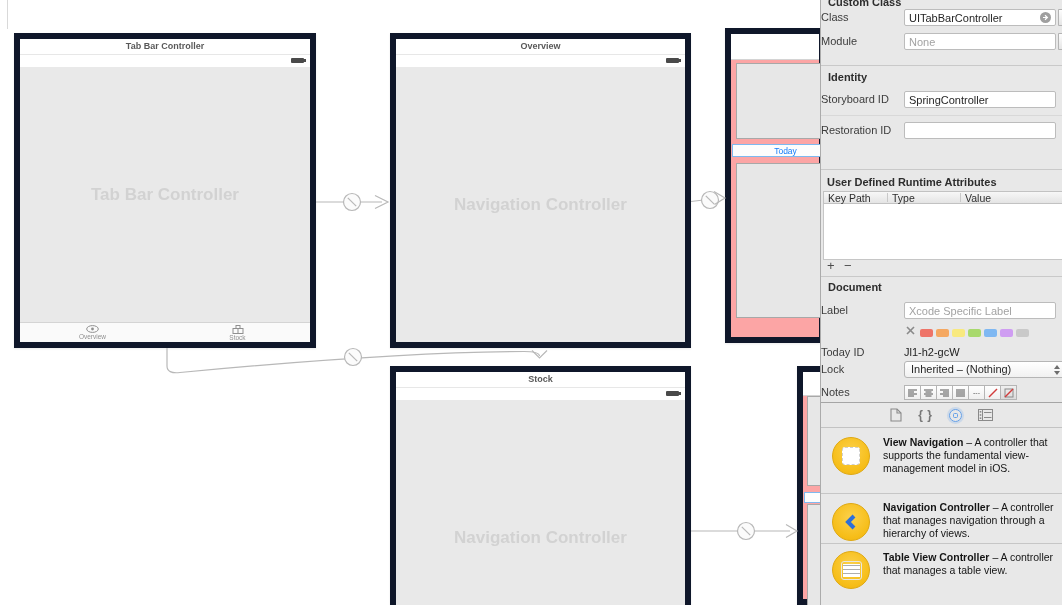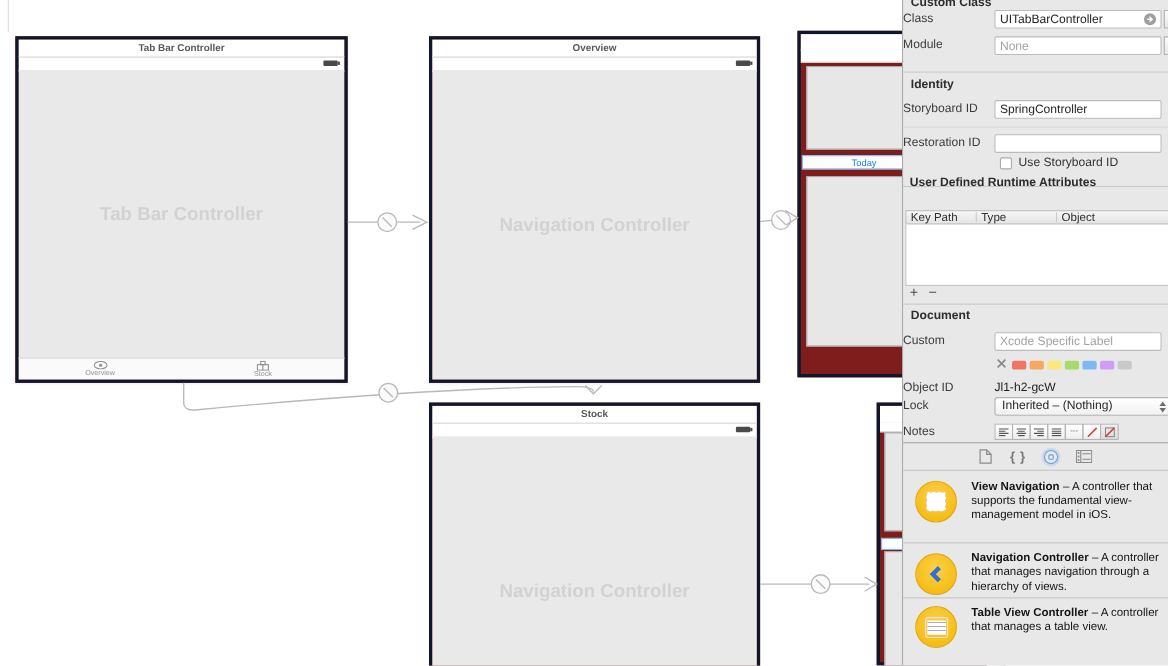--- a/index.html
+++ b/index.html
@@ -5,21 +5,21 @@
   html,body{margin:0;padding:0;}
   body{
     width:1062px;height:605px;position:relative;overflow:hidden;
     background:#ffffff;
     font-family:"Liberation Sans","DejaVu Sans",sans-serif;
     -webkit-font-smoothing:antialiased;
   }
   
   .canvas{position:absolute;left:0;top:0;width:820px;height:605px;}
   .edge-artifact{position:absolute;left:7px;top:0;width:1px;height:29px;background:#d9d9d9;}
-  .scene{position:absolute;background:#7f1d1d;border:3px solid #0f172a;box-sizing:border-box;z-index:2;box-shadow:0 1px 2px rgba(0,0,0,.08);}
+  .scene{position:absolute;background:#fca5a5;border:6px solid #0f172a;box-sizing:border-box;z-index:2;box-shadow:0 1px 2px rgba(0,0,0,.08);}
   .scene-title{height:15px;line-height:15px;text-align:center;font-size:9px;font-weight:bold;color:#595959;border-bottom:1px solid #e7e7e7;background:#fff;}
   .scene-status{height:12px;position:relative;background:#fff;border-bottom:1px solid #d4d4d4;}
   .battery{position:absolute;right:6px;top:3px;width:13px;height:5px;background:#4a4a4a;border-radius:1px;}
   .battery::after{content:"";position:absolute;right:-2px;top:1px;width:2px;height:3px;background:#4a4a4a;}
   .scene-body{position:absolute;left:0;right:0;top:28px;bottom:0;background:#e9e9e9;display:flex;align-items:center;justify-content:center;}
   .scene-body.with-tabbar{bottom:19px;}
   .watermark{font-size:17px;font-weight:bold;color:#d2d2d2;white-space:nowrap;}
   .tabbar{position:absolute;left:0;right:0;bottom:0;height:19px;background:#fafafa;border-top:1px solid #d4d4d4;display:flex;}
   .tab-item{flex:1;display:flex;flex-direction:column;align-items:center;justify-content:center;}
   .tab-label{font-size:6.5px;color:#909090;line-height:7px;}
@@ -216,62 +216,58 @@
     <input class="field" value="SpringController" style="">
   </div>
 
   <div class="divider light" style="top:115px;"></div>
 
   <div class="insp-row" style="top:122px;">
     <span class="lbl">Restoration ID</span>
     <input class="field" style="">
   </div>
 
-  <div class="insp-row" style="top:142px;height:13px;">
-    <span class="checkbox"></span>
-    <span class="chk-label">Use Storyboard ID</span>
-  </div>
 
   <div class="divider" style="top:169px;"></div>
-  <div class="sec-header" style="top:160px;left:6px;text-align:right;">User Defined Runtime Attributes</div>
+  <div class="sec-header" style="top:176px;left:6px;text-align:right;">User Defined Runtime Attributes</div>
 
   <div class="udra-table" style="top:191px;">
     <div class="udra-head">
       <span class="udra-col" style="left:4px;">Key Path</span>
       <span class="udra-sep" style="left:63px;"></span>
       <span class="udra-col" style="left:68px;">Type</span>
       <span class="udra-sep" style="left:136px;"></span>
-      <span class="udra-col" style="left:141px;">Object</span>
+      <span class="udra-col" style="left:141px;">Value</span>
     </div>
     <div class="udra-body"></div>
   </div>
 
   <span class="pm" style="left:6px;top:259px;">+</span>
   <span class="pm" style="left:23px;top:259px;">−</span>
 
   <div class="divider" style="top:276px;"></div>
   <div class="sec-header" style="top:281px;">Document</div>
 
   <div class="insp-row" style="top:302px;">
-    <span class="lbl">Custom</span>
+    <span class="lbl">Label</span>
     <input class="field" placeholder="Xcode Specific Label" style="">
   </div>
 
   <div class="insp-row" style="top:326px;height:10px;">
     <svg style="position:absolute;left:85px;top:0;" width="9" height="9" viewBox="0 0 9 9">
       <line x1="1" y1="1" x2="8" y2="8" stroke="#8a8a8a" stroke-width="1.6"></line>
       <line x1="8" y1="1" x2="1" y2="8" stroke="#8a8a8a" stroke-width="1.6"></line>
     </svg>
     <span style="position:absolute;left:99px;top:0;white-space:nowrap;">
       <span class="swatch" style="background-color: rgb(238, 116, 104);"></span><span class="swatch" style="background-color: rgb(245, 168, 97);"></span><span class="swatch" style="background-color: rgb(248, 233, 127);"></span><span class="swatch" style="background-color: rgb(168, 217, 109);"></span><span class="swatch" style="background-color: rgb(127, 184, 242);"></span><span class="swatch" style="background-color: rgb(207, 157, 242);"></span><span class="swatch" style="background-color: rgb(201, 201, 201);"></span>
     </span>
   </div>
 
   <div class="insp-row" style="top:345px;height:15px;">
-    <span class="lbl" style="line-height:15px;">Object ID</span>
+    <span class="lbl" style="line-height:15px;">Today ID</span>
     <span class="obj-val">Jl1-h2-gcW</span>
   </div>
 
   <div class="insp-row" style="top:361px;">
     <span class="lbl">Lock</span>
     <span class="lockdd">
       <span>Inherited – (Nothing)</span>
       <span class="stepper"></span>
     </span>
   </div>

